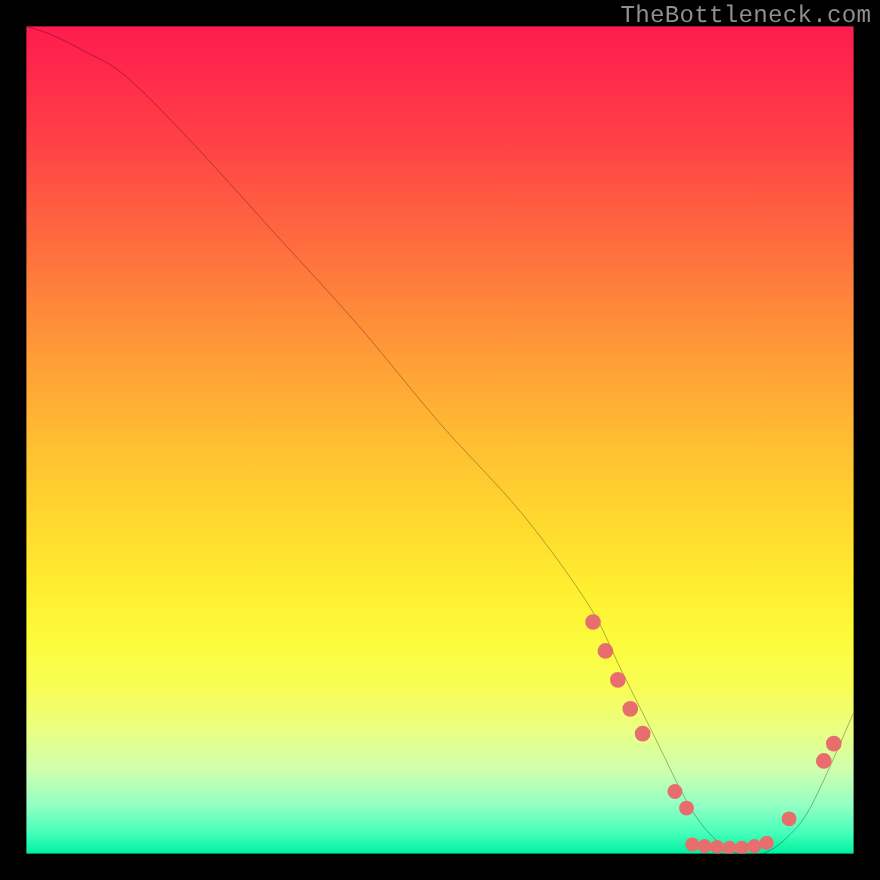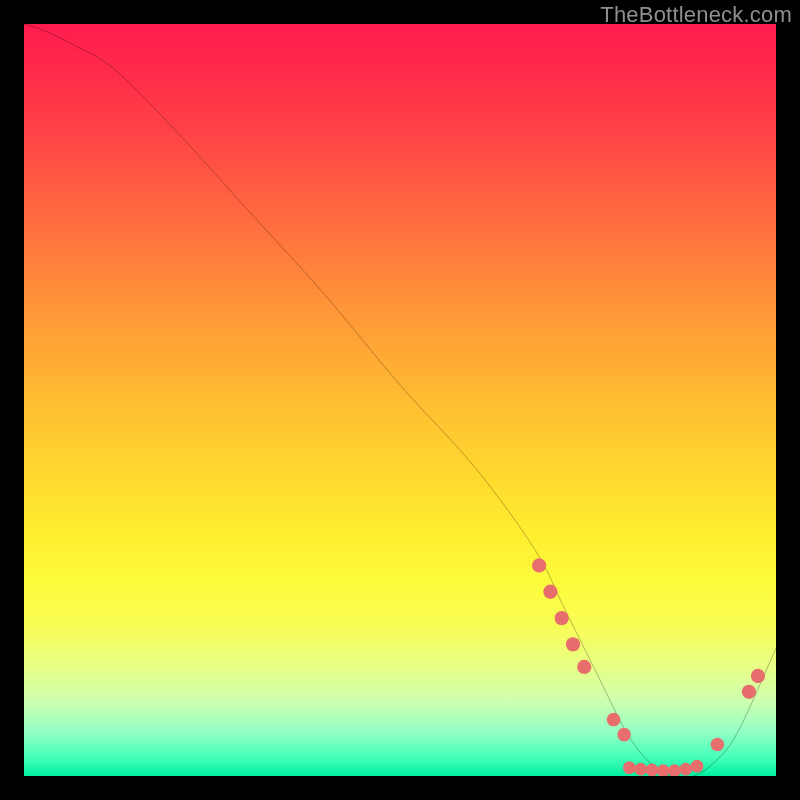--- a/index.html
+++ b/index.html
@@ -9,20 +9,21 @@
     height: 800px;
     background: #000;
     font-family: Arial, Helvetica, sans-serif;
     overflow: hidden;
   }
   .stage {
     position: relative;
     width: 800px;
     height: 598px;
     background: #000;
+    font-family: Liberation Mono, monospace;
   }
   .plot {
     position: absolute;
     left: 24px;
     top: 24px;
     width: 752px;
     height: 752px;
   }
   .gradient-bg {
     position: absolute;

